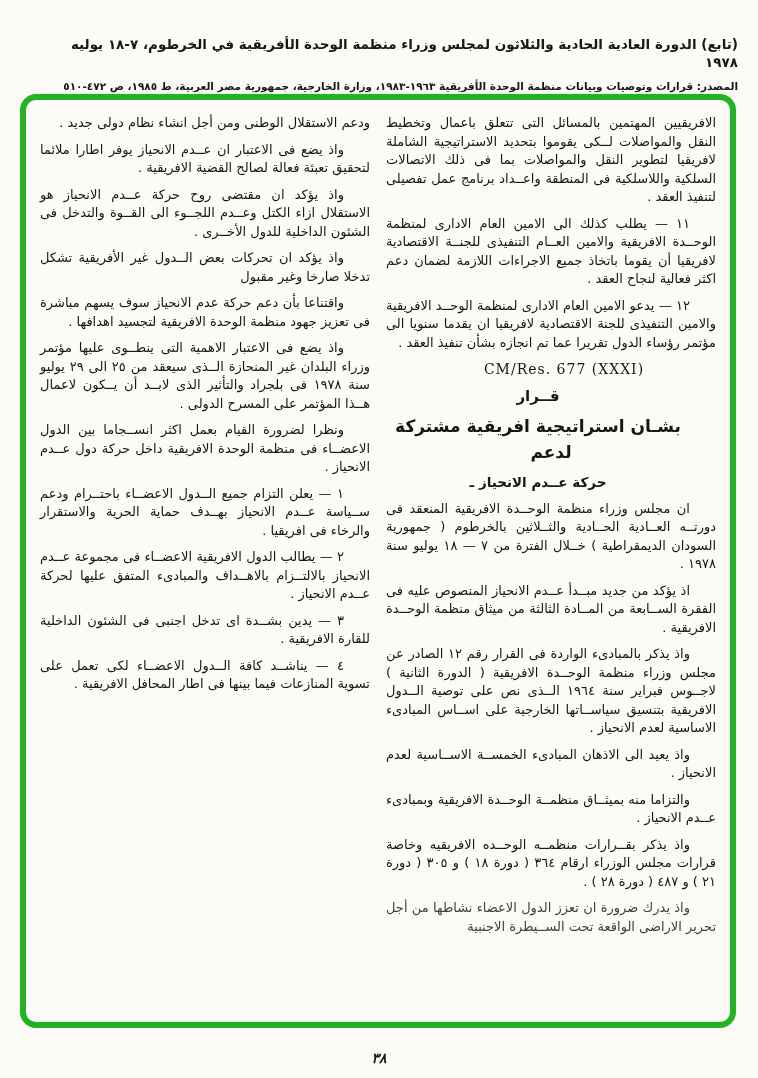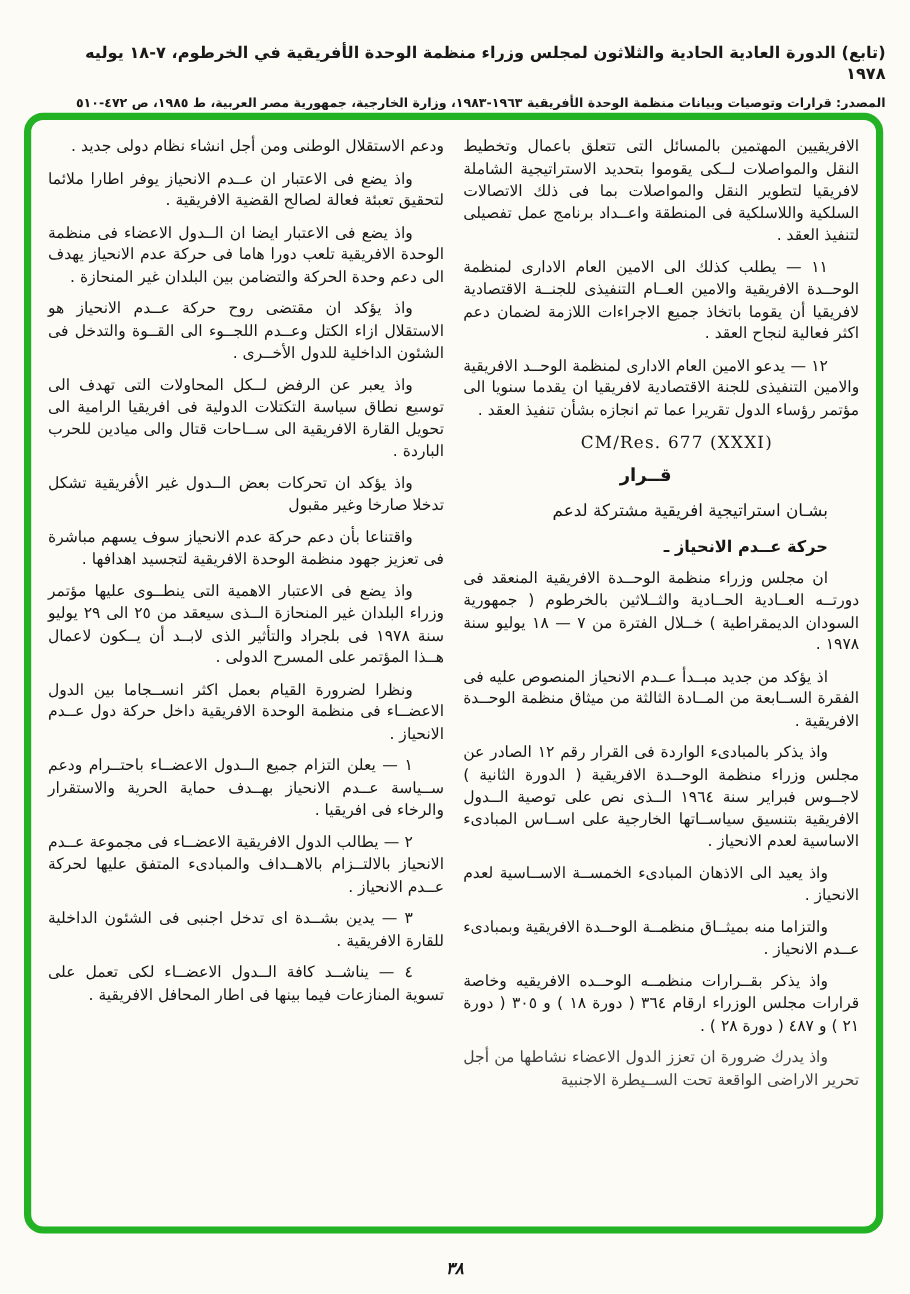--- a/index.html
+++ b/index.html
@@ -40,25 +40,25 @@
     direction:ltr;text-align:center;
     font-family:"DejaVu Serif", serif;
     font-size:14px;letter-spacing:1px;
     margin:14px 0 8px;text-indent:0;
   }
   .decision-title{
     text-align:center;font-weight:bold;font-size:15px;
     margin:12px 0 10px;text-indent:0;letter-spacing:1px;
   }
   .decision-sub{
-    text-align:right;font-weight:normal;font-size:14px;
+    text-align:center;font-weight:bold;font-size:17px;
     margin:0 0 4px;text-indent:0;line-height:26px;
   }
   .decision-sub2{
-    font-weight:bold;font-size:13.5px;
+    text-align:center;font-weight:bold;font-size:13.5px;
     margin:0 0 10px;text-indent:0;
   }
   
   .page-number{
     position:absolute;left:0;right:0;bottom:12px;
     text-align:center;font-size:14px;font-weight:bold;font-style:italic;
   }
 </style>
 </head>
 <body>
@@ -87,23 +87,21 @@
       <p>واذ يذكر بالمبادىء الواردة فى القرار رقم ١٢ الصادر عن مجلس وزراء منظمة الوحــدة الافريقية ( الدورة الثانية ) لاجــوس فبراير سنة ١٩٦٤ الــذى نص على توصية الــدول الافريقية بتنسيق سياســاتها الخارجية على اســاس المبادىء الاساسية لعدم الانحياز .</p>
       <p>واذ يعيد الى الاذهان المبادىء الخمســة الاســاسية لعدم الانحياز .</p>
       <p>والتزاما منه بميثــاق منظمــة الوحــدة الافريقية وبمبادىء عــدم الانحياز .</p>
       <p>واذ يذكر بقــرارات منظمــه الوحــده الافريقيه وخاصة قرارات مجلس الوزراء ارقام ٣٦٤ ( دورة ١٨ ) و ٣٠٥ ( دورة ٢١ ) و ٤٨٧ ( دورة ٢٨ ) .</p>
       <p class="faded">واذ يدرك ضرورة ان تعزز الدول الاعضاء نشاطها من أجل تحرير الاراضى الواقعة تحت الســيطرة الاجنبية</p>
     </div>
 
     <div class="col">
       <p class="no-indent">ودعم الاستقلال الوطنى ومن أجل انشاء نظام دولى جديد .</p>
       <p>واذ يضع فى الاعتبار ان عــدم الانحياز يوفر اطارا ملائما لتحقيق تعبئة فعالة لصالح القضية الافريقية .</p>
-      <p>واذ يضع فى الاعتبار ايضا ان الــدول الاعضاء فى منظمة الوحدة الافريقية تلعب دورا هاما فى حركة عدم الانحياز يهدف الى دعم وحدة الحركة والتضامن بين البلدان غير المنحازة .</p>
       <p>واذ يؤكد ان مقتضى روح حركة عــدم الانحياز هو الاستقلال ازاء الكتل وعــدم اللجــوء الى القــوة والتدخل فى الشئون الداخلية للدول الأخــرى .</p>
-      <p>واذ يعبر عن الرفض لــكل المحاولات التى تهدف الى توسيع نطاق سياسة التكتلات الدولية فى افريقيا الرامية الى تحويل القارة الافريقية الى ســاحات قتال والى ميادين للحرب الباردة .</p>
       <p>واذ يؤكد ان تحركات بعض الــدول غير الأفريقية تشكل تدخلا صارخا وغير مقبول</p>
       <p>واقتناعا بأن دعم حركة عدم الانحياز سوف يسهم مباشرة فى تعزيز جهود منظمة الوحدة الافريقية لتجسيد اهدافها .</p>
       <p>واذ يضع فى الاعتبار الاهمية التى ينطــوى عليها مؤتمر وزراء البلدان غير المنحازة الــذى سيعقد من ٢٥ الى ٢٩ يوليو سنة ١٩٧٨ فى بلجراد والتأثير الذى لابــد أن يــكون لاعمال هــذا المؤتمر على المسرح الدولى .</p>
       <p>ونظرا لضرورة القيام بعمل اكثر انســجاما بين الدول الاعضــاء فى منظمة الوحدة الافريقية داخل حركة دول عــدم الانحياز .</p>
       <p>١ — يعلن التزام جميع الــدول الاعضــاء باحتــرام ودعم ســياسة عــدم الانحياز بهــدف حماية الحرية والاستقرار والرخاء فى افريقيا .</p>
       <p>٢ — يطالب الدول الافريقية الاعضــاء فى مجموعة عــدم الانحياز بالالتــزام بالاهــداف والمبادىء المتفق عليها لحركة عــدم الانحياز .</p>
       <p>٣ — يدين بشــدة اى تدخل اجنبى فى الشئون الداخلية للقارة الافريقية .</p>
       <p>٤ — يناشــد كافة الــدول الاعضــاء لكى تعمل على تسوية المنازعات فيما بينها فى اطار المحافل الافريقية .</p>
     </div>
 

